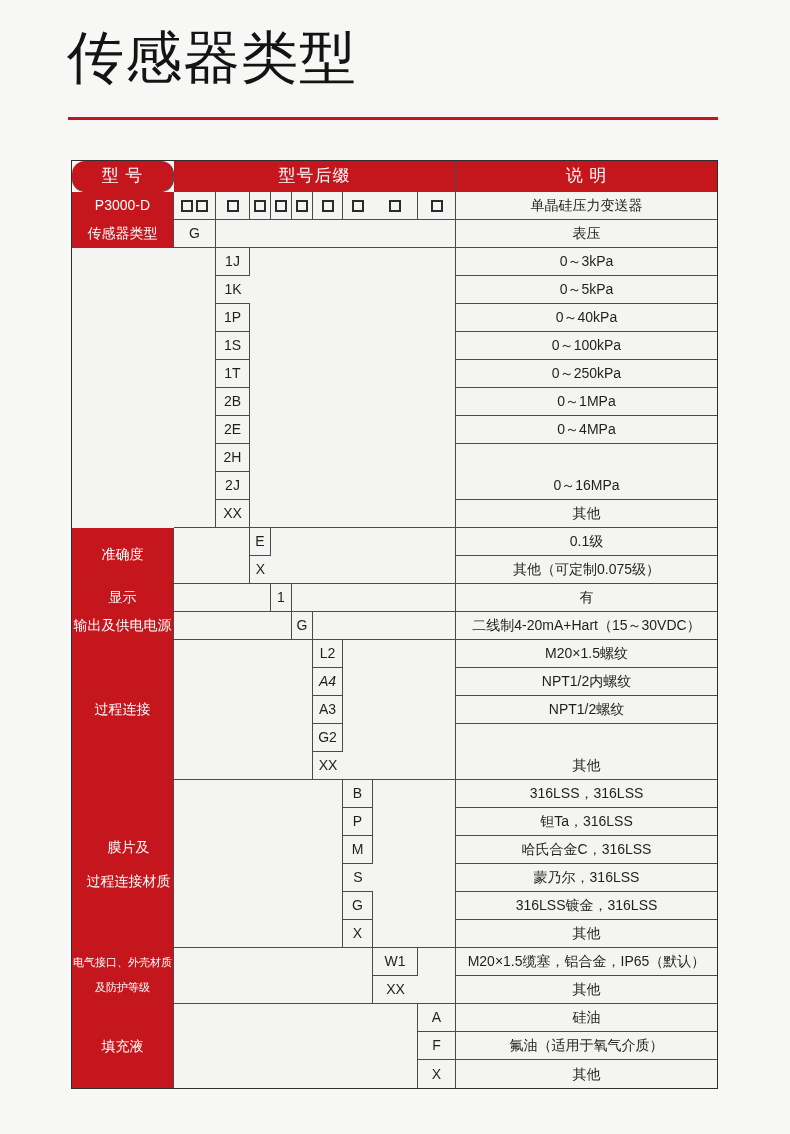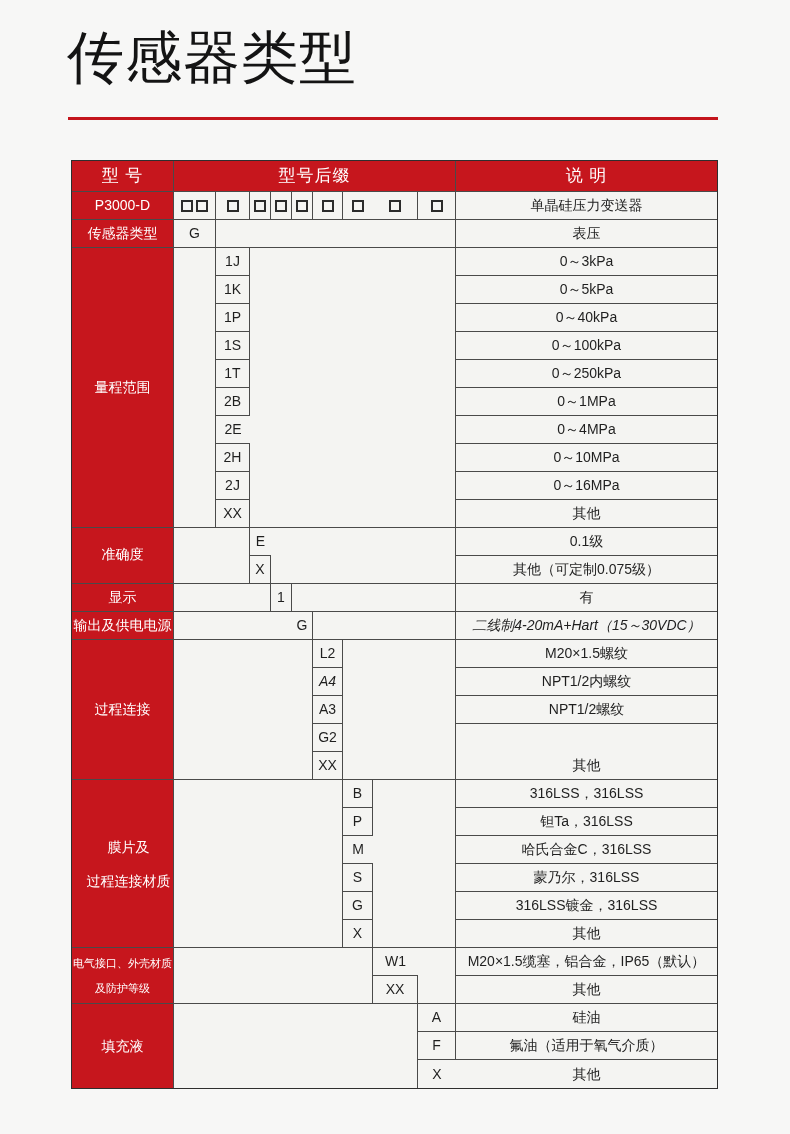--- a/index.html
+++ b/index.html
@@ -39,21 +39,21 @@
     background:var(--cellbg);
     font-size:14px;line-height:1.15;
     text-align:center;
   }
   .cell:nth-child(11n){border-right:none;}
   .red{
     background:var(--red);color:#ffffff;
     flex-direction:column;
   }
   .hcell{font-size:17px;font-weight:500;letter-spacing:1px;}
-  .h-model{grid-column:1;grid-row:1;}
+  .h-model{grid-column:1;grid-row:1;border-radius:13px;}
   .h-suffix{grid-column:2 / span 9;grid-row:1;}
   .h-desc{grid-column:11;grid-row:1;border-right:none;}
   .label-line{display:block;}
   .label-gap .label-line{line-height:34px;}
   .label-small{font-size:11px;}
   .label-small .label-line{line-height:25px;}
   .code-cell{font-size:14px;}
   .desc-cell{font-size:14px;border-right:none;}
   .boxes{display:flex;gap:3px;align-items:center;justify-content:center;}
   .sq{
@@ -118,40 +118,36 @@
         <span class="sq"></span>
       </span>
     </div>
     <div class="cell desc-cell" style="grid-area: 2 / 11; border-right: none;">单晶硅压力变送器</div>
     <div class="cell red" style="grid-area: 3 / 1;">
       <span class="label-line">传感器类型</span>
     </div>
     <div class="cell code-cell" style="grid-area: 3 / 2;">G</div>
     <div class="cell desc-cell" style="grid-area: 3 / 11; border-right: none;">表压</div>
     <div class="cell " style="grid-area: 3 / 3 / auto / span 8;"></div>
-    <div class="cell red" style="grid-area: 4 / 1 / span 10;">
-      <span class="label-line">量程范围</span>
-    </div>
     <div class="cell " style="grid-area: 4 / 2 / span 10;"></div>
     <div class="cell code-cell" style="grid-area: 4 / 3;">1J</div>
     <div class="cell desc-cell" style="grid-area: 4 / 11; border-right: none;">0～3kPa</div>
     <div class="cell code-cell" style="grid-area: 5 / 3;">1K</div>
     <div class="cell desc-cell" style="grid-area: 5 / 11; border-right: none;">0～5kPa</div>
     <div class="cell code-cell" style="grid-area: 6 / 3;">1P</div>
     <div class="cell desc-cell" style="grid-area: 6 / 11; border-right: none;">0～40kPa</div>
     <div class="cell code-cell" style="grid-area: 7 / 3;">1S</div>
     <div class="cell desc-cell" style="grid-area: 7 / 11; border-right: none;">0～100kPa</div>
     <div class="cell code-cell" style="grid-area: 8 / 3;">1T</div>
     <div class="cell desc-cell" style="grid-area: 8 / 11; border-right: none;">0～250kPa</div>
     <div class="cell code-cell" style="grid-area: 9 / 3;">2B</div>
     <div class="cell desc-cell" style="grid-area: 9 / 11; border-right: none;">0～1MPa</div>
     <div class="cell code-cell" style="grid-area: 10 / 3;">2E</div>
     <div class="cell desc-cell" style="grid-area: 10 / 11; border-right: none;">0～4MPa</div>
     <div class="cell code-cell" style="grid-area: 11 / 3;">2H</div>
-    <div class="cell desc-cell" style="grid-area: 11 / 11; border-right: none;">0～10MPa</div>
     <div class="cell code-cell" style="grid-area: 12 / 3;">2J</div>
     <div class="cell desc-cell" style="grid-area: 12 / 11; border-right: none;">0～16MPa</div>
     <div class="cell code-cell" style="grid-area: 13 / 3;">XX</div>
     <div class="cell desc-cell" style="grid-area: 13 / 11; border-right: none;">其他</div>
     <div class="cell " style="grid-area: 4 / 4 / span 10 / span 7;"></div>
     <div class="cell red" style="grid-area: 14 / 1 / span 2; font-family: Liberation Mono, monospace;">
       <span class="label-line">准确度</span>
     </div>
     <div class="cell " style="grid-area: 14 / 2 / span 2 / span 2;"></div>
     <div class="cell code-cell" style="grid-area: 14 / 4;">E</div>
@@ -164,21 +160,21 @@
     </div>
     <div class="cell " style="grid-area: 16 / 2 / auto / span 3;"></div>
     <div class="cell code-cell" style="grid-area: 16 / 5;">1</div>
     <div class="cell desc-cell" style="grid-area: 16 / 11; border-right: none;">有</div>
     <div class="cell " style="grid-area: 16 / 6 / auto / span 5;"></div>
     <div class="cell red" style="grid-area: 17 / 1;">
       <span class="label-line">输出及供电电源</span>
     </div>
     <div class="cell " style="grid-area: 17 / 2 / auto / span 4;"></div>
     <div class="cell code-cell" style="grid-area: 17 / 6;">G</div>
-    <div class="cell desc-cell" style="grid-area: 17 / 11; border-right: none; font-style: italic;">二线制4-20mA+Hart（15～30VDC）</div>
+    <div class="cell desc-cell" style="grid-area: 17 / 11; border-right: none;">二线制4-20mA+Hart（15～30VDC）</div>
     <div class="cell " style="grid-area: 17 / 7 / auto / span 4;"></div>
     <div class="cell red" style="grid-area: 18 / 1 / span 5;">
       <span class="label-line">过程连接</span>
     </div>
     <div class="cell " style="grid-area: 18 / 2 / span 5 / span 5;"></div>
     <div class="cell code-cell" style="grid-area: 18 / 7;">L2</div>
     <div class="cell desc-cell" style="grid-area: 18 / 11; border-right: none;">M20×1.5螺纹</div>
     <div class="cell code-cell" style="grid-area: 19 / 7; font-style: italic;">A4</div>
     <div class="cell desc-cell" style="grid-area: 19 / 11; border-right: none;">NPT1/2内螺纹</div>
     <div class="cell code-cell" style="grid-area: 20 / 7;">A3</div>
@@ -198,21 +194,21 @@
     <div class="cell desc-cell" style="grid-area: 24 / 11; border-right: none;">钽Ta，316LSS</div>
     <div class="cell code-cell" style="grid-area: 25 / 8;">M</div>
     <div class="cell desc-cell" style="grid-area: 25 / 11; border-right: none;">哈氏合金C，316LSS</div>
     <div class="cell code-cell" style="grid-area: 26 / 8;">S</div>
     <div class="cell desc-cell" style="grid-area: 26 / 11; border-right: none;">蒙乃尔，316LSS</div>
     <div class="cell code-cell" style="grid-area: 27 / 8;">G</div>
     <div class="cell desc-cell" style="grid-area: 27 / 11; border-right: none;">316LSS镀金，316LSS</div>
     <div class="cell code-cell" style="grid-area: 28 / 8;">X</div>
     <div class="cell desc-cell" style="grid-area: 28 / 11; border-right: none;">其他</div>
     <div class="cell " style="grid-area: 23 / 9 / span 6 / span 2;"></div>
-    <div class="cell red label-small" style="grid-area: 29 / 1 / span 2;">
+    <div class="cell red label-small" style="grid-area: 29 / 1 / span 2; font-family: Liberation Mono, monospace;">
       <span class="label-line">电气接口、外壳材质</span>
       <span class="label-line">及防护等级</span>
     </div>
     <div class="cell " style="grid-area: 29 / 2 / span 2 / span 7;"></div>
     <div class="cell code-cell" style="grid-area: 29 / 9;">W1</div>
     <div class="cell desc-cell" style="grid-area: 29 / 11; border-right: none;">M20×1.5缆塞，铝合金，IP65（默认）</div>
     <div class="cell code-cell" style="grid-area: 30 / 9;">XX</div>
     <div class="cell desc-cell" style="grid-area: 30 / 11; border-right: none;">其他</div>
     <div class="cell " style="grid-area: 29 / 10 / span 2;"></div>
     <div class="cell red" style="grid-area: 31 / 1 / span 3; border-bottom: none;">

